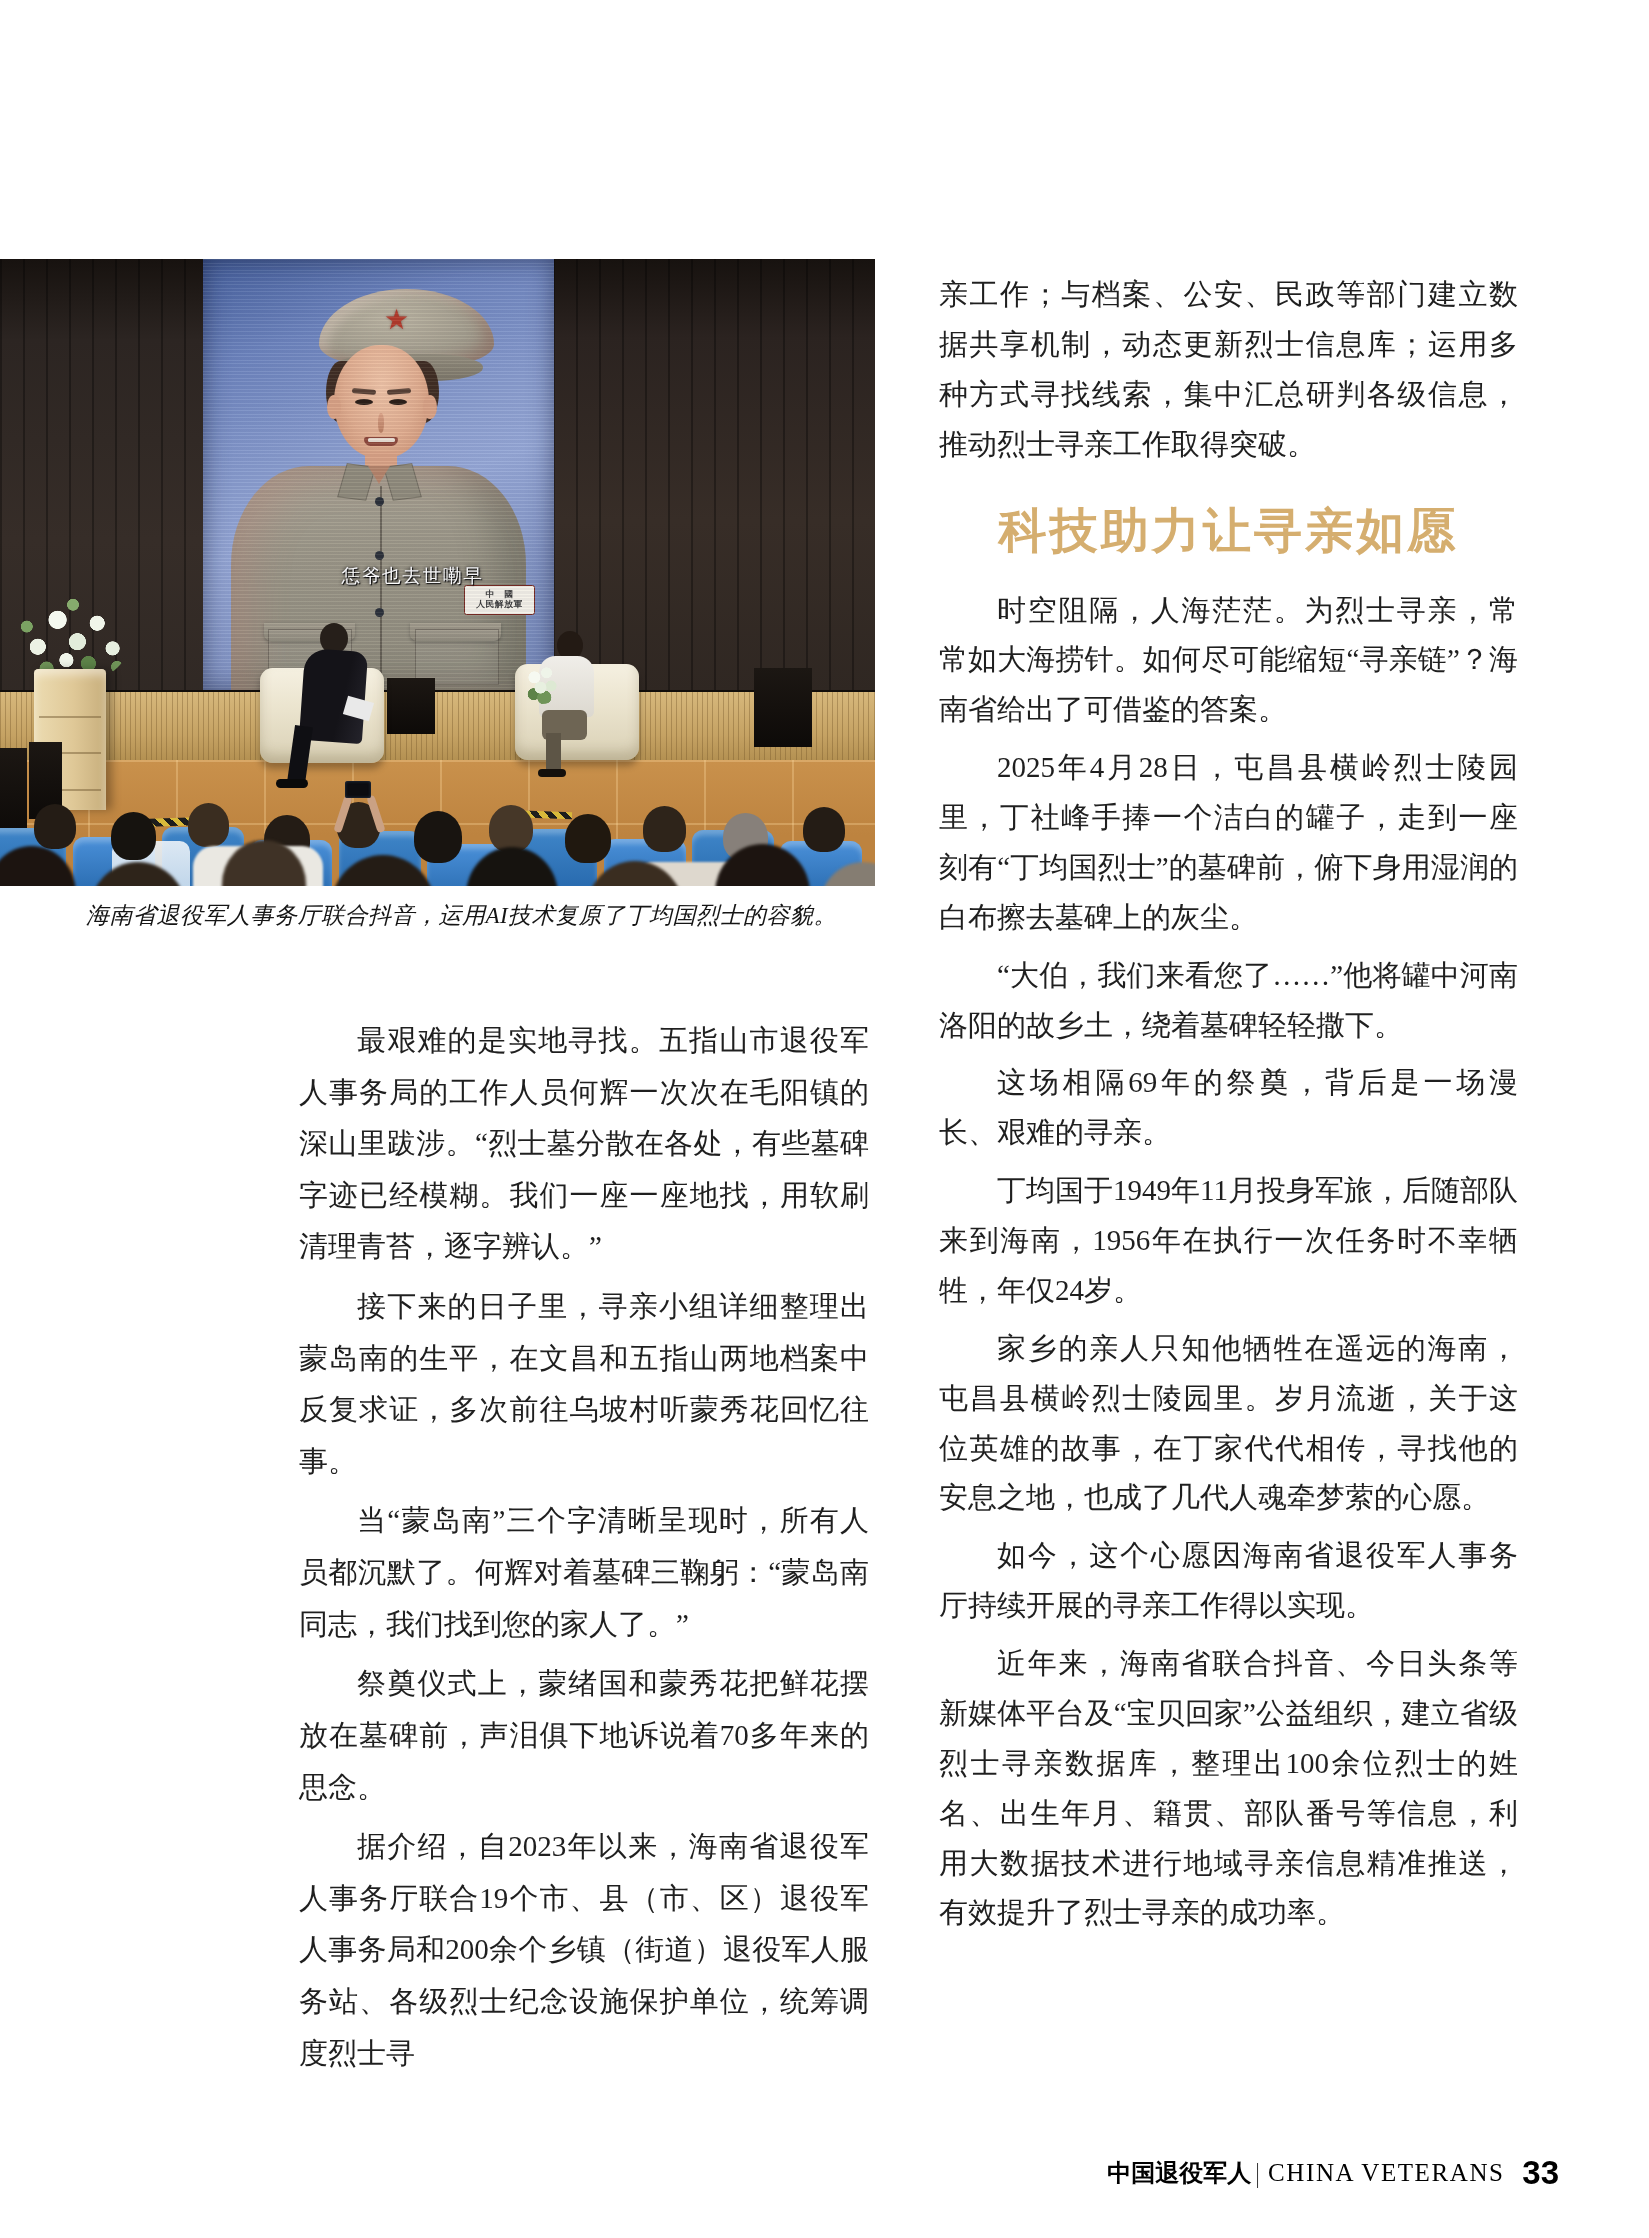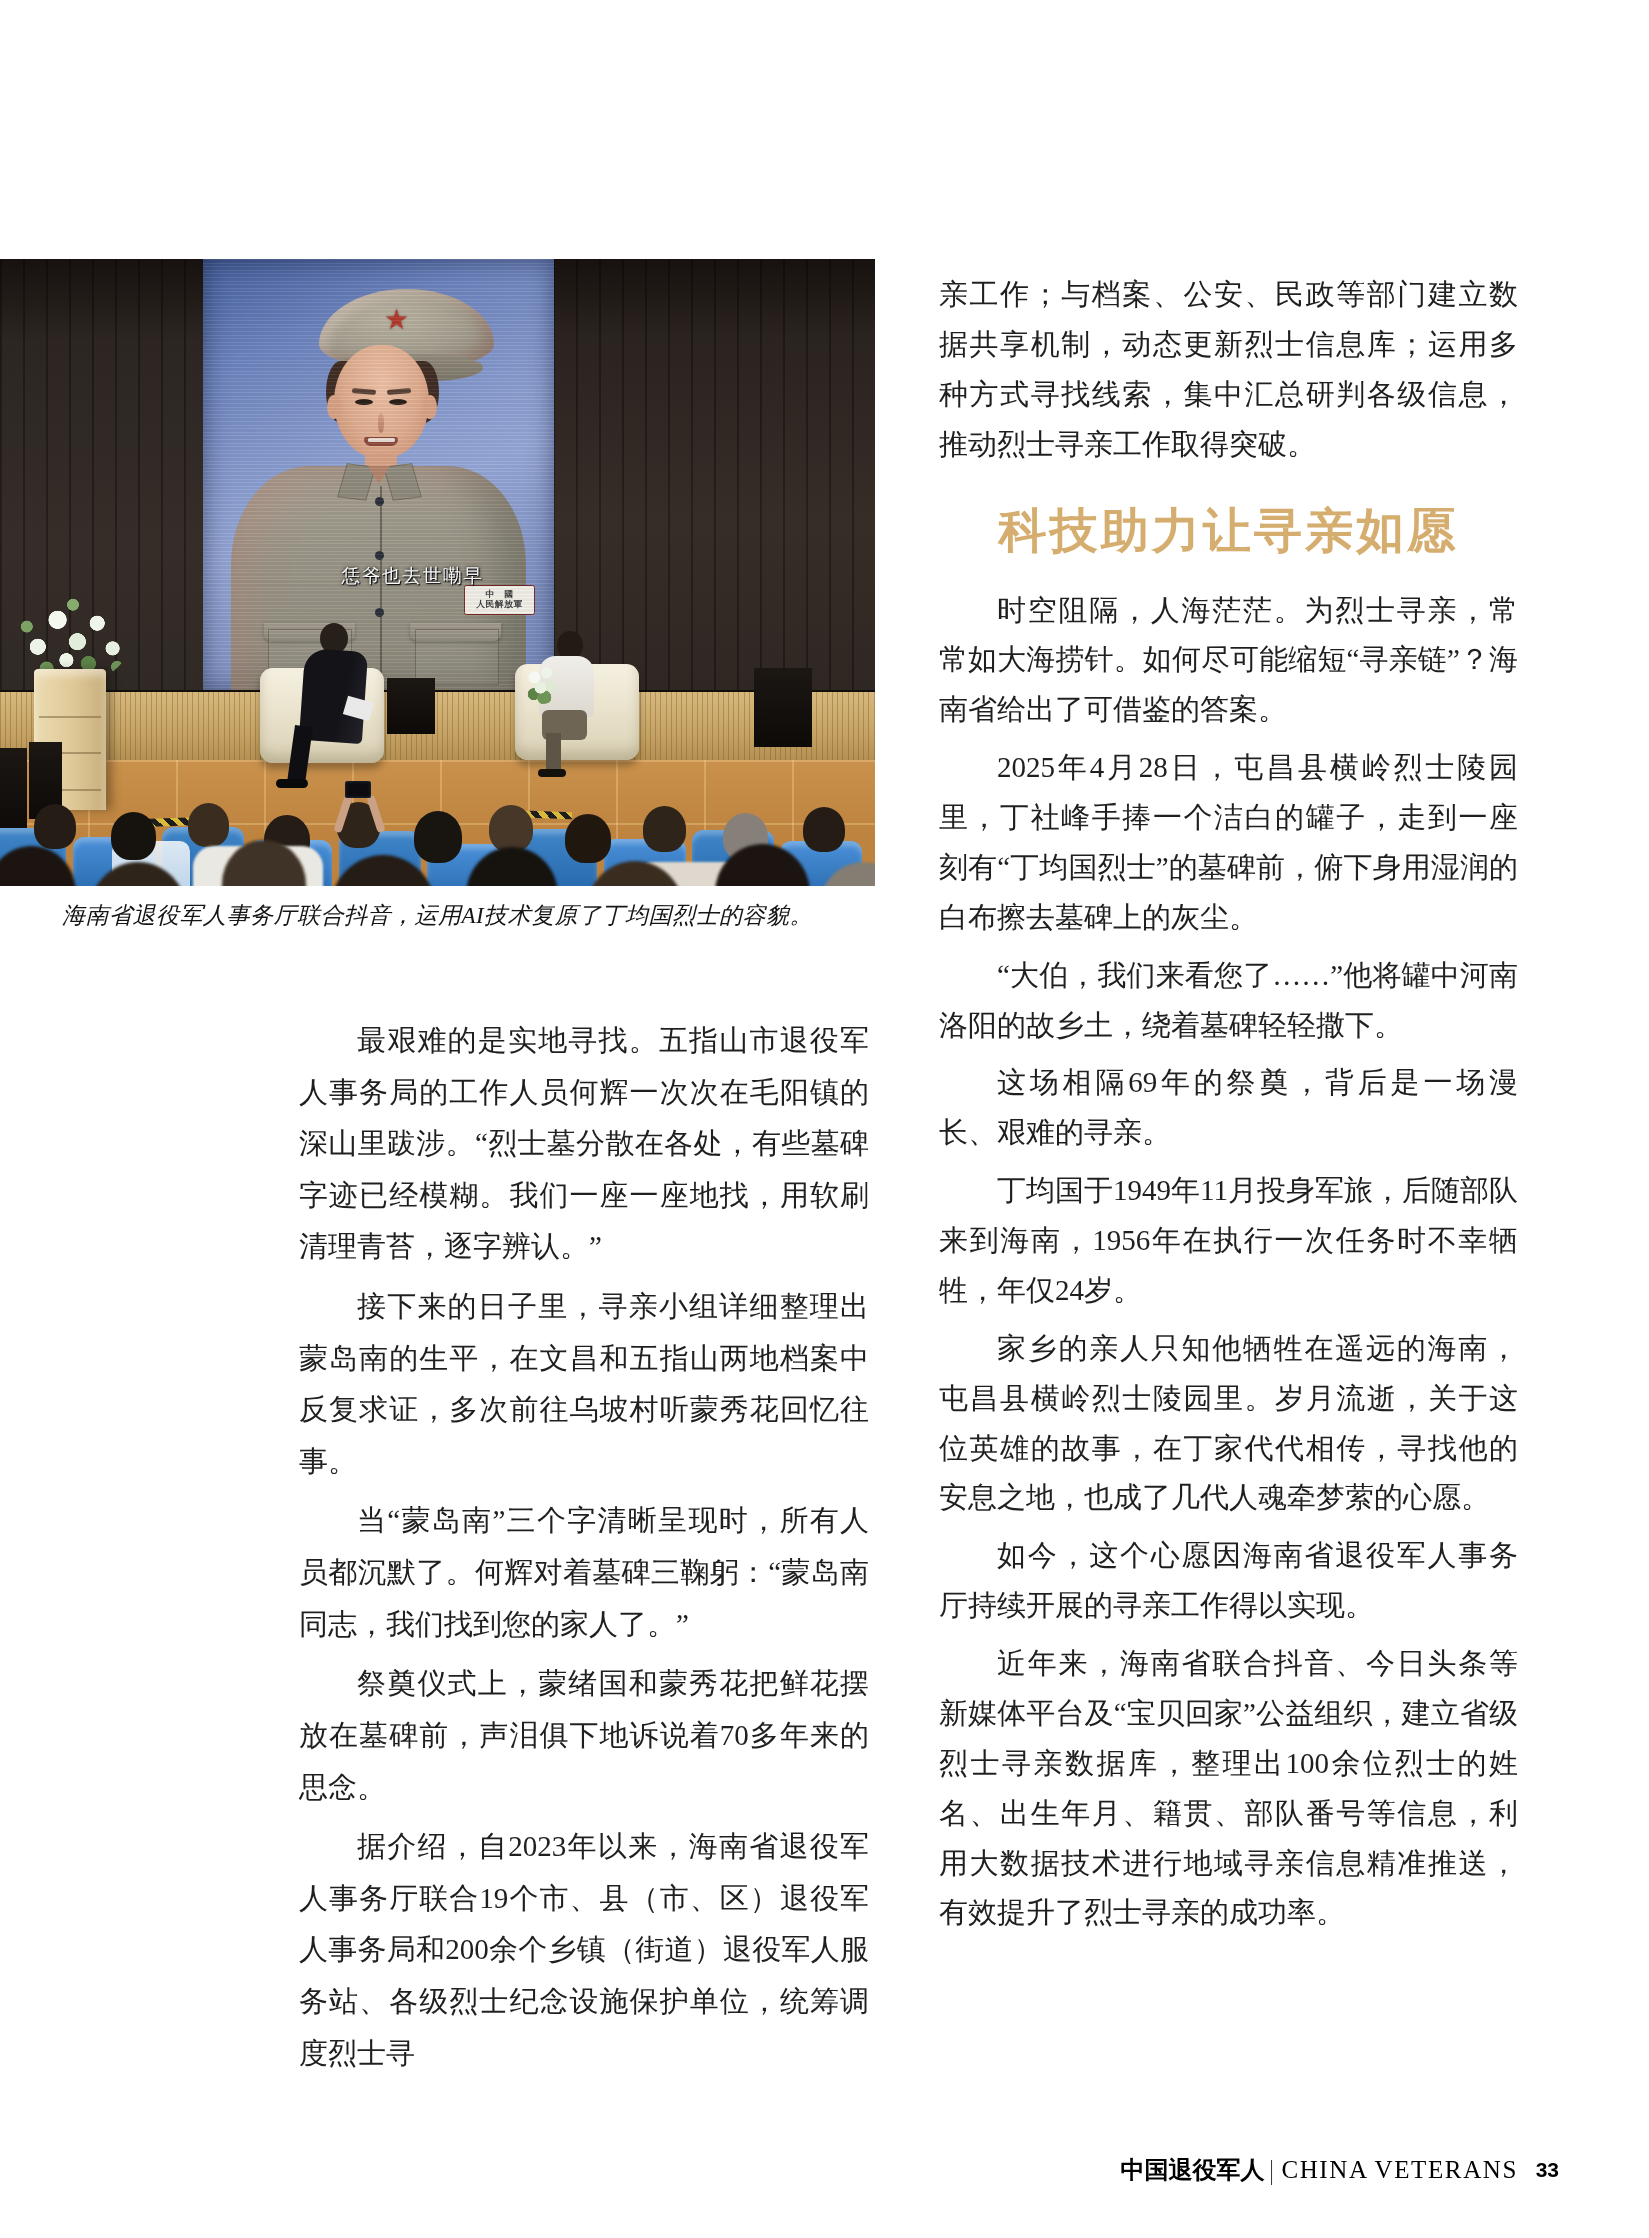--- a/index.html
+++ b/index.html
@@ -138,37 +138,37 @@
 
   .tape { background:repeating-linear-gradient(45deg,#d8b93a 0 5.2px,#1d1d1d 5.2px 10.4px); }
   .tape-a { left:134px; top:559px; width:78px; height:7.8px; transform:rotate(-2deg); }
   .tape-b { left:499px; top:552px; width:73px; height:7.3px; transform:rotate(2deg); }
 
   .audience { left:0; top:520px; width:875px; height:108px; }
   .audience div { position:absolute; }
 
   
   .caption { position:absolute; left:0; top:900px; width:875px; text-align:center;
-    font-size:23px; font-style:italic; letter-spacing:0.5px; color:#151515; }
+    font-size:23px; font-style:italic; letter-spacing:0.5px; color:#151515;padding-left:24px; }
 
   
   .col { position:absolute; text-align:justify; }
   .col p { margin:8px; text-indent:2em; }
   .col p.no-indent { text-indent:0; }
   .col-left  { left:291px;  top:1007px; width:586px; font-size:29px; line-height:1.78; }
   .col-right { left:931px; top:262px;  width:595px; font-size:29px; line-height:1.72; }
   .gold-heading { font-size:48px; font-weight:bold; color:#d5ae6f; text-align:center;
     letter-spacing:3.1px; margin:20px 0 13.5px 0; font-family:"Liberation Serif","DejaVu Serif",serif; }
 
   
   .footer { position:absolute; right:91px; top:2154px; display:flex; align-items:center; color:#000; }
   .footer .cn { font-family:"Liberation Sans","DejaVu Sans",sans-serif; font-weight:bold; font-size:24px; }
   .footer .divider { font-size:27px; font-weight:normal; margin:0 7.3px 0 4.2px; transform:scaleX(.6); }
   .footer .en { font-family:"Liberation Serif","DejaVu Serif",serif; font-size:25px; letter-spacing:1.6px; }
-  .footer .num { font-family:"Liberation Sans","DejaVu Sans",sans-serif; font-weight:bold; font-size:21px; margin-left:17.7px; }
+  .footer .num { font-family:"Liberation Sans","DejaVu Sans",sans-serif; font-weight:bold; font-size:33px; margin-left:17.7px; }
 </style>
 </head>
 <body>
 
 <div id="page">
 
   <figure class="photo" style="margin:0;">
     <div class="wall-left"></div>
     <div class="wall-right"></div>
 

